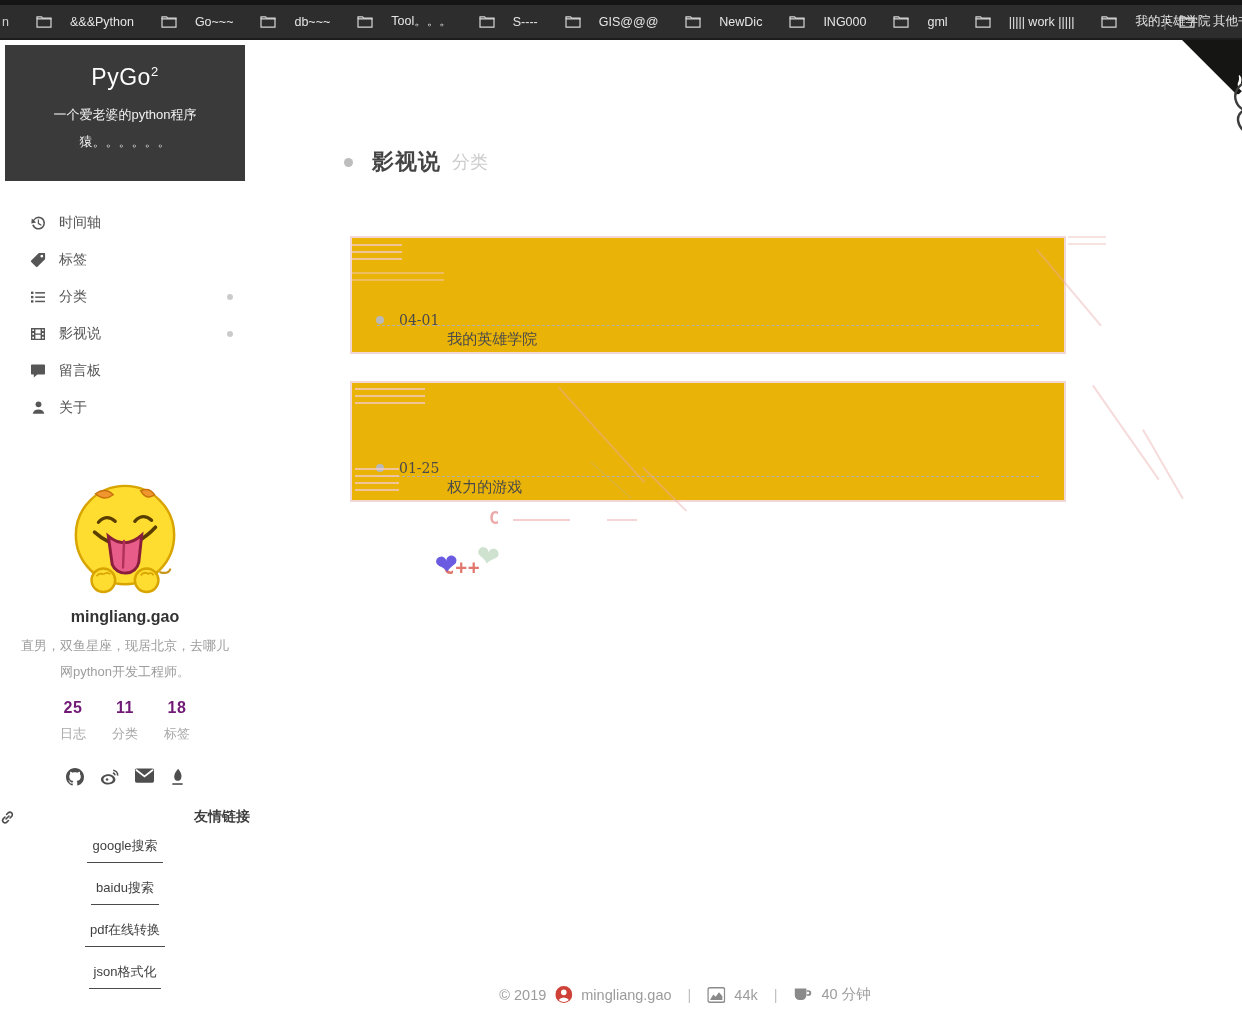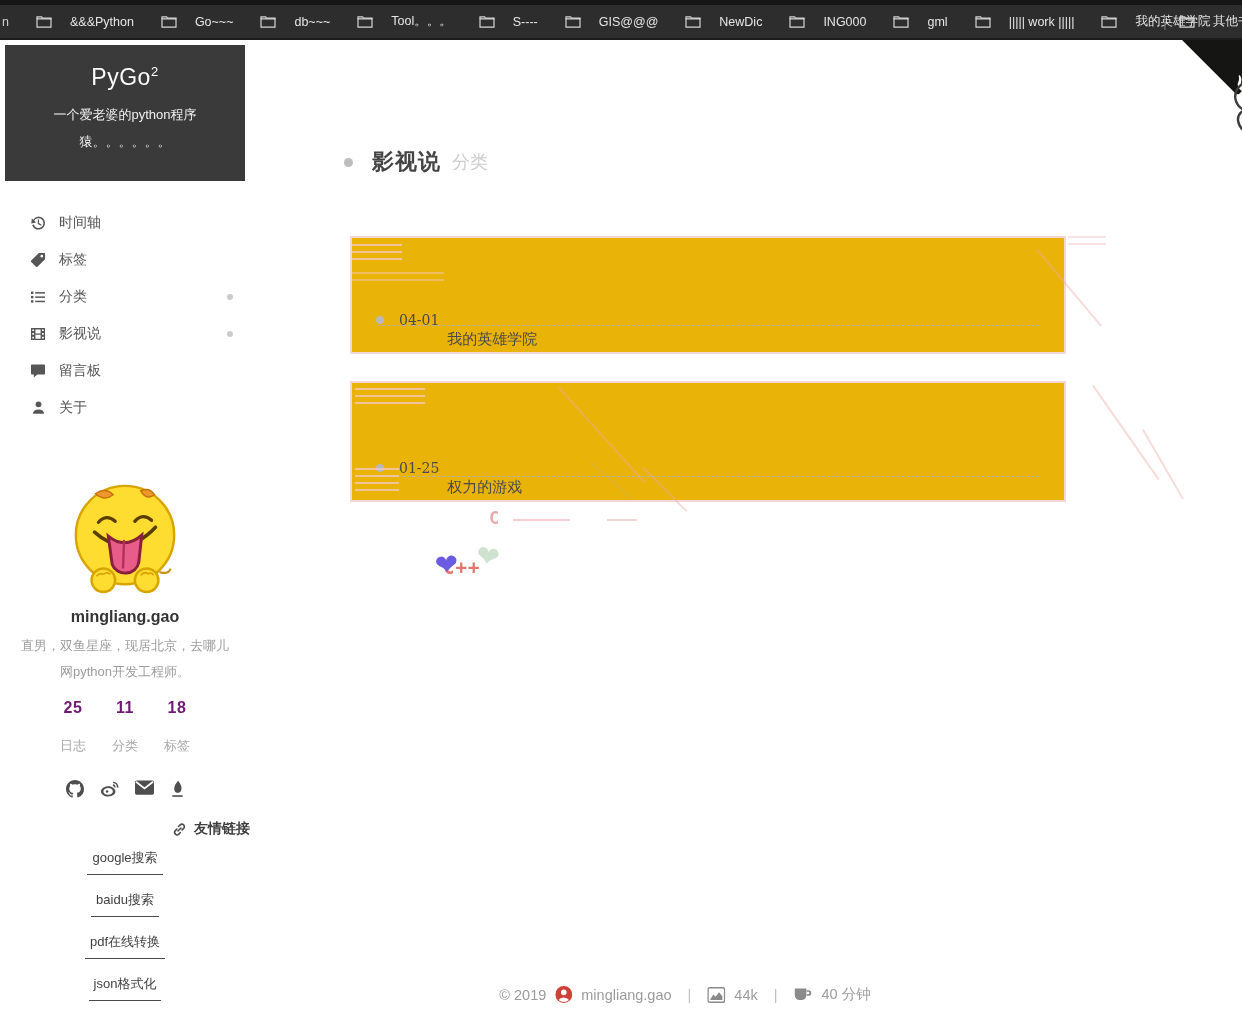--- a/index.html
+++ b/index.html
@@ -36,24 +36,24 @@
   .nav .nicon { width:18px; margin-right:12px; display:flex; justify-content:center; color:#565656; }
   .nav .dot { position:absolute; right:17px; top:16px; width:6px; height:6px;
               border-radius:50%; background:#cbcbcb; }
 
   .avatar { width:118px; height:118px; margin:52px auto 0; border-radius:50%; cursor:pointer; }
   .p-name { text-align:center; margin-top:12px; font-size:16px; font-weight:bold; color:#333; }
   .p-bio { width:214px; margin:7px auto 0; text-align:center; font-size:13px;
            line-height:26px; color:#9d9d9d; }
   .stats { display:flex; justify-content:center; gap:26px; margin-top:14px; text-align:center; }
   .stat b { font-size:16px; color:#701a75; letter-spacing:.5px; }
-  .stat span { display:block; margin-top:20px; font-size:13px; color:#a8a8a8; }
+  .stat span { display:block; margin-top:8px; font-size:13px; color:#a8a8a8; }
   .social { display:flex; justify-content:center; gap:16px; margin-top:25px; color:#4e4e4e; }
   .social a { color:#4e4e4e; display:flex; cursor:pointer; }
-  .links-title { display:flex; justify-content:flex-end; align-items:center; gap:7px;
+  .links-title { display:flex; justify-content:space-between; align-items:center; gap:7px;
                  margin-top:22px; font-size:14px; font-weight:bold; color:#3f3f3f; }
   .links-title svg { color:#4e4e4e; }
   .links { width:200px; margin:11px auto 0; display:grid; grid-template-columns:1fr;
            row-gap:16px; column-gap:6px; justify-items:center; }
   .links a { font-size:13px; color:#3f3f3f; text-decoration:none; cursor:pointer;
              border-bottom:1px solid #4a4a4a; padding:0 5px 7px; }
 
   
   .page-heading { position:absolute; left:344px; top:147px; display:flex; align-items:center;
                   font-family:"DejaVu Serif","Liberation Serif",serif; }

